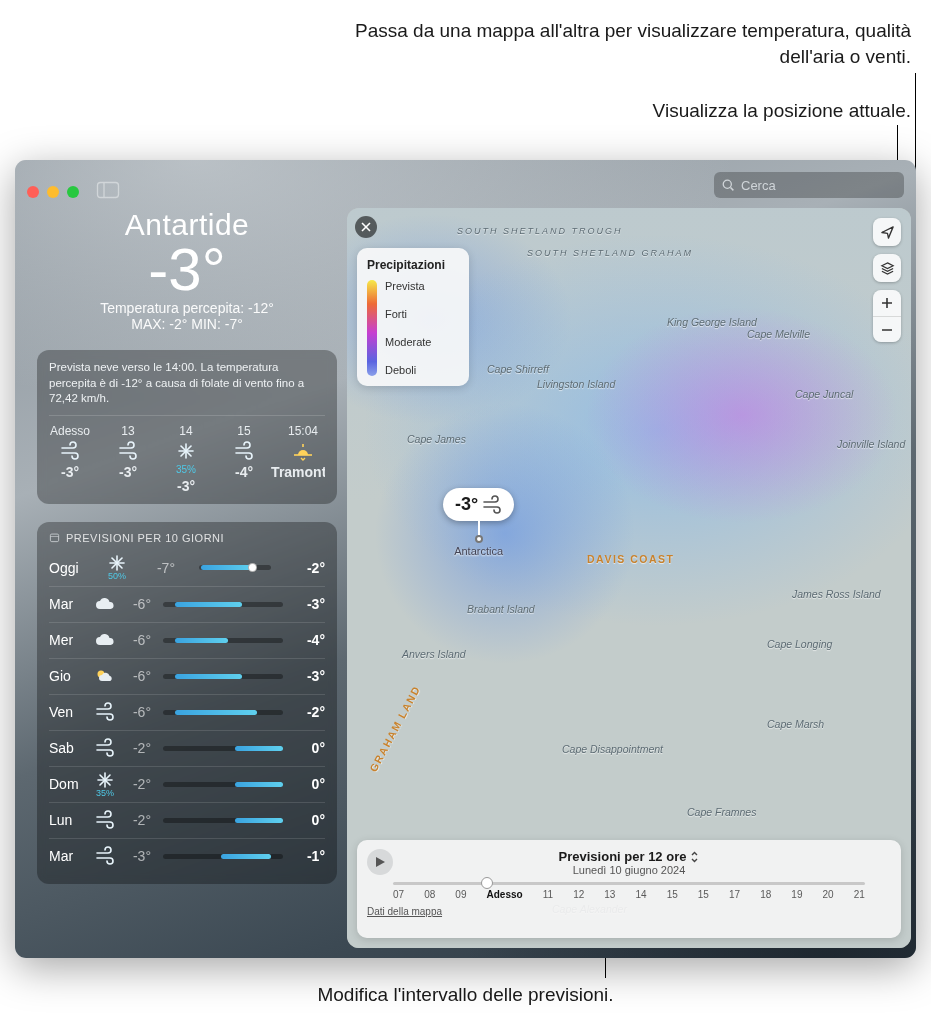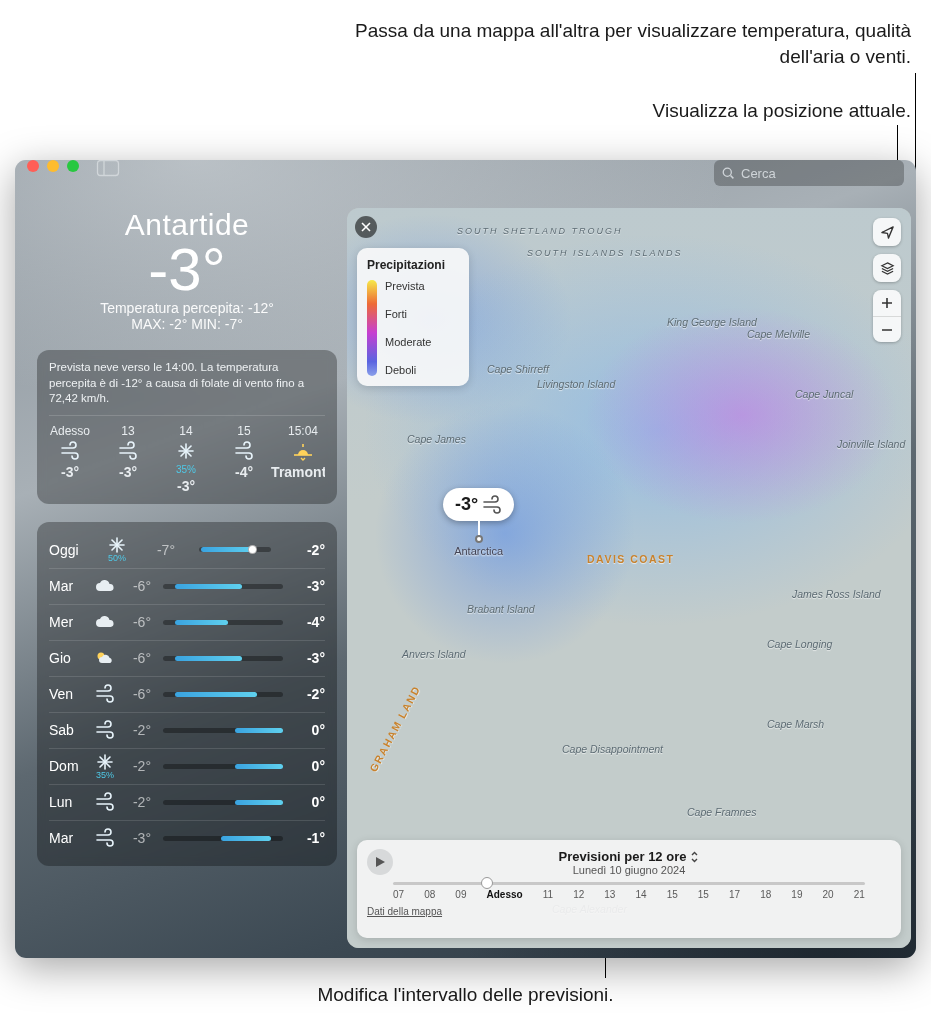--- a/index.html
+++ b/index.html
@@ -18,21 +18,21 @@
     background-size: cover;
   }
   .window::before {
     content:""; position:absolute; inset:0;
     background:
       radial-gradient(ellipse 900px 400px at 20% 0%, rgba(220,225,228,0.55), transparent 60%),
       radial-gradient(ellipse 600px 500px at 90% 100%, rgba(20,28,35,0.6), transparent 60%);
     pointer-events:none;
   }
 
-  .titlebar { position: absolute; top:0; left:0; right:0; height:38px; display:flex; align-items:flex-start; padding:0 12px; }
+  .titlebar { position: absolute; top:0; left:0; right:0; height:38px; display:flex; align-items:flex-end; padding:0 12px; }
   .traffic { display:flex; gap:8px; }
   .traffic span { width:12px; height:12px; border-radius:50%; display:block; }
   .t-close{background:#ff5f57;} .t-min{background:#febc2e;} .t-max{background:#28c840;}
   .sidebar-toggle { margin-left:18px; width:22px; height:16px; opacity:.7; }
   .sidebar-toggle svg{width:100%;height:100%;}
   .search { margin-left:auto; width:190px; height:26px; background:rgba(0,0,0,0.25); border-radius:6px; display:flex; align-items:center; padding:0 8px; color:#cfd4d8;}
   .search svg{width:13px;height:13px;fill:#cfd4d8;margin-right:6px;}
   .search span{font-size:13px;color:#cfd4d8;}
 
   .left-col { position:absolute; left:22px; top:48px; width:300px; color:#fff; }
@@ -213,20 +213,27 @@
                 <line x1="11" y1="2" x2="11" y2="5" stroke="#ffd25a" stroke-width="1.6"></line>
                 <path d="M9 16 l2 2 l2 -2" fill="none" stroke="#ffd25a" stroke-width="1.4"></path>
               </svg>
             </div>
             <div class="tmp">Tramonto</div>
           </div>
         </div>
     </div>
 
     <div class="panel ten-day">
+      <div class="hdr">
+        <svg viewBox="0 0 16 16">
+            <rect x="2" y="3" width="12" height="11" rx="2" fill="none" stroke="#e0e4e6" stroke-width="1.3"></rect>
+            <line x1="2" y1="6.5" x2="14" y2="6.5" stroke="#e0e4e6"></line>
+          </svg>
+        <span>PREVISIONI PER 10 GIORNI</span>
+      </div>
       <div id="ten-day-rows">
           <div class="drow">
             <div class="day">Oggi</div>
             <div class="dic">
               <svg width="18" height="18" viewBox="0 0 18 18">
                 <g stroke="#e8f4fb" stroke-width="1.6" fill="none" stroke-linecap="round">
                   <line x1="9" y1="2" x2="9" y2="16"></line>
                   <line x1="2" y1="9" x2="16" y2="9"></line>
                   <line x1="4" y1="4" x2="14" y2="14"></line>
                   <line x1="14" y1="4" x2="4" y2="14"></line>
@@ -405,21 +412,21 @@
           </div>
         <div class="half">
             <svg width="12" height="12">
               <line x1="1" y1="6" x2="11" y2="6" stroke="#333" stroke-width="1.6"></line>
             </svg>
           </div>
       </div>
     </div>
 
     <div id="map-places">
-        <div class="map-place " style="left: 180px; top: 40px;;letter-spacing:2px;font-size:9px;">SOUTH ISLANDS ISLANDS</div>
+        <div class="map-place " style="left: 180px; top: 40px;;letter-spacing:2px;font-size:9px;">SOUTH SHETLAND GRAHAM</div>
         <div class="map-place " style="left: 110px; top: 18px;;letter-spacing:2px;font-size:9px;">SOUTH SHETLAND TROUGH</div>
         <div class="map-place " style="left: 320px; top: 108px;">King George Island</div>
         <div class="map-place " style="left: 400px; top: 120px;">Cape Melville</div>
         <div class="map-place " style="left: 190px; top: 170px;">Livingston Island</div>
         <div class="map-place " style="left: 140px; top: 155px;">Cape Shirreff</div>
         <div class="map-place " style="left: 60px; top: 225px;">Cape James</div>
         <div class="map-place " style="left: 448px; top: 180px;">Cape Juncal</div>
         <div class="map-place " style="left: 490px; top: 230px;">Joinville Island</div>
         <div class="map-place region" style="left: 240px; top: 345px;">DAVIS COAST</div>
         <div class="map-place " style="left: 120px; top: 395px;">Brabant Island</div>

